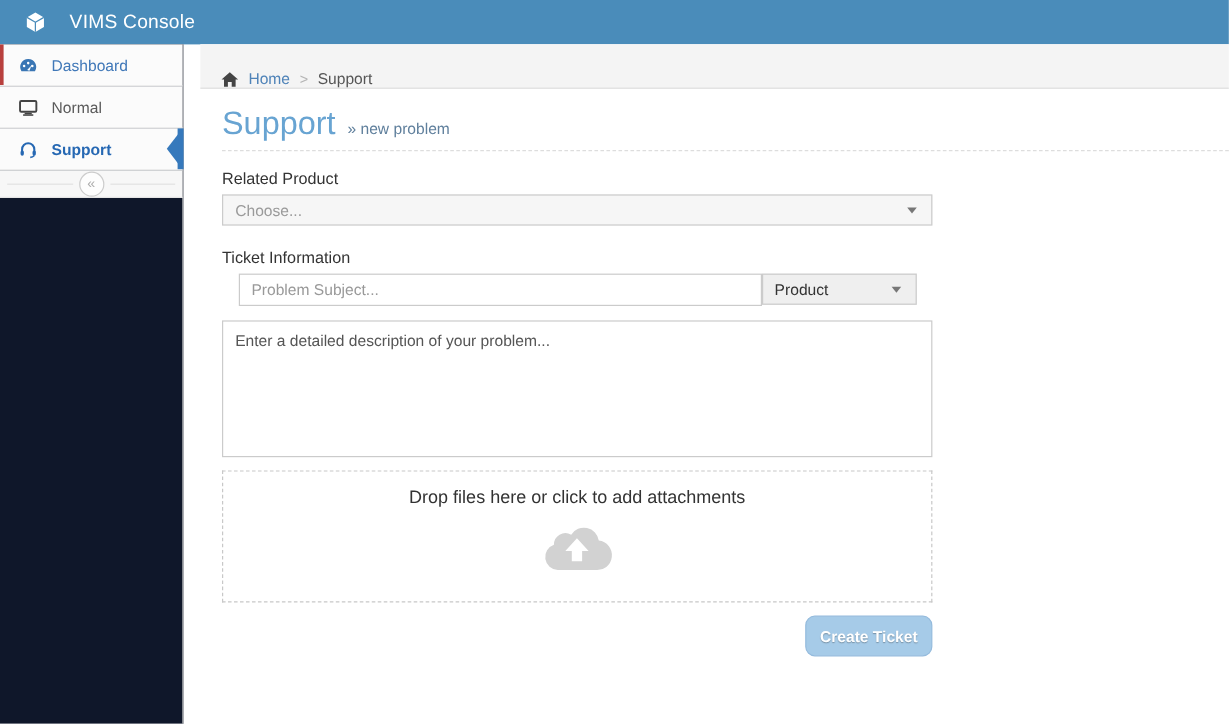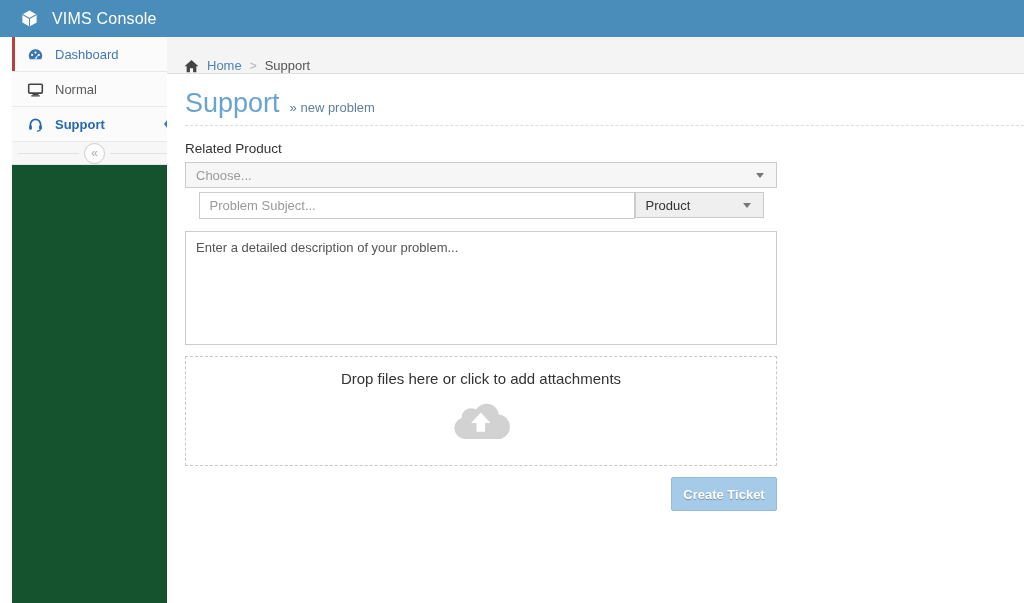--- a/index.html
+++ b/index.html
@@ -2,25 +2,25 @@
 <html><head>
 <meta charset="utf-8">
 <style>
   * { margin:0; padding:0; box-sizing:border-box; }
   html,body { width:1024px; height:603px; overflow:hidden; background:#fff;
     font-family:"Liberation Sans", sans-serif; }
 
   
   .topbar { position:absolute; left:0; top:0; width:1024px; height:37px;
     background:#4a8cba; display:flex; align-items:center; padding-left:20px; }
-  .brand { display:flex; align-items:center; gap:13px; color:#fff; font-size:16px; letter-spacing:.2px;justify-content:center; }
+  .brand { display:flex; align-items:center; gap:19px; color:#fff; font-size:16px; letter-spacing:.2px;justify-content:center; }
 
   
-  .sidebar { position:absolute; left:0; top:37px; width:166px; bottom:0;
-    background:#14532d; border-right:1px solid #d8d8d8;margin-left:12px; }
+  .sidebar { position:absolute; left:0; top:37px; width:153px; bottom:0;
+    background:#0f172a; border-right:1px solid #d8d8d8; }
   .nav-item { position:relative; height:35px; display:flex; align-items:center;
     padding-left:13px; background:#fbfbfb; border-bottom:1px solid #e8e8e8;
     font-size:13px; color:#5a5a5a; cursor:pointer; }
   .nav-item .ico { width:20px; display:flex; justify-content:center; }
   .nav-item .lbl { margin-left:10px; }
   .nav-dashboard { box-shadow:inset 3px 0 0 #b8403e; color:#4078b8; }
   .nav-support { color:#2668b3; font-weight:bold; }
   .active-bar { position:absolute; right:-1px; top:0; bottom:0; width:5px; background:#3679bc; }
   .active-arrow { position:absolute; right:3px; top:50%; margin-top:-13px; width:0; height:0;
     border-top:13px solid transparent; border-bottom:13px solid transparent;
@@ -66,21 +66,21 @@
     font-family:"Liberation Sans", sans-serif; }
   .desc-area::placeholder { color:#555; opacity:1; }
 
   .dropzone { width:592px; height:110px; margin-top:11px; border:1px dashed #c8c8c8;
     text-align:center; cursor:pointer; }
   .dropzone-text { margin-top:13px; font-size:15px; color:#333; }
   .dropzone-cloud { margin-top:8px; }
 
   .btn-row { width:592px; margin-top:11px; display:flex; justify-content:flex-end; }
   .create-btn { width:106px; height:34px; background:#a6cbe8; border:1px solid #95bbdd;
-    border-radius:2px; color:#fff; font-size:13px; font-weight:600;
+    border-radius:8px; color:#fff; font-size:13px; font-weight:600;
     text-shadow:0 1px 1px rgba(0,0,0,.3); cursor:pointer;
     font-family:"Liberation Sans", sans-serif; }
 </style>
 </head>
 <body>
 
 <div class="topbar">
   <div class="brand">
     <span style="display:flex">
       <svg width="19" height="19" viewBox="0 0 20 20">
@@ -160,20 +160,21 @@
       <span class="page-subtitle">» new problem</span>
     </div>
     <hr class="title-divider">
 
     <div class="form-label">Related Product</div>
     <div class="select-box select-full">
       <span>Choose...</span>
       <span class="caret"></span>
     </div>
 
+    <div class="form-label second">Ticket Information</div>
     <div class="subject-row">
       <input class="subject-input" type="text" placeholder="Problem Subject..." style="">
       <div class="select-box priority-select">
         <span>Product</span>
         <span class="caret"></span>
       </div>
     </div>
 
     <textarea class="desc-area" placeholder="Enter a detailed description of your problem..." style=""></textarea>
 

